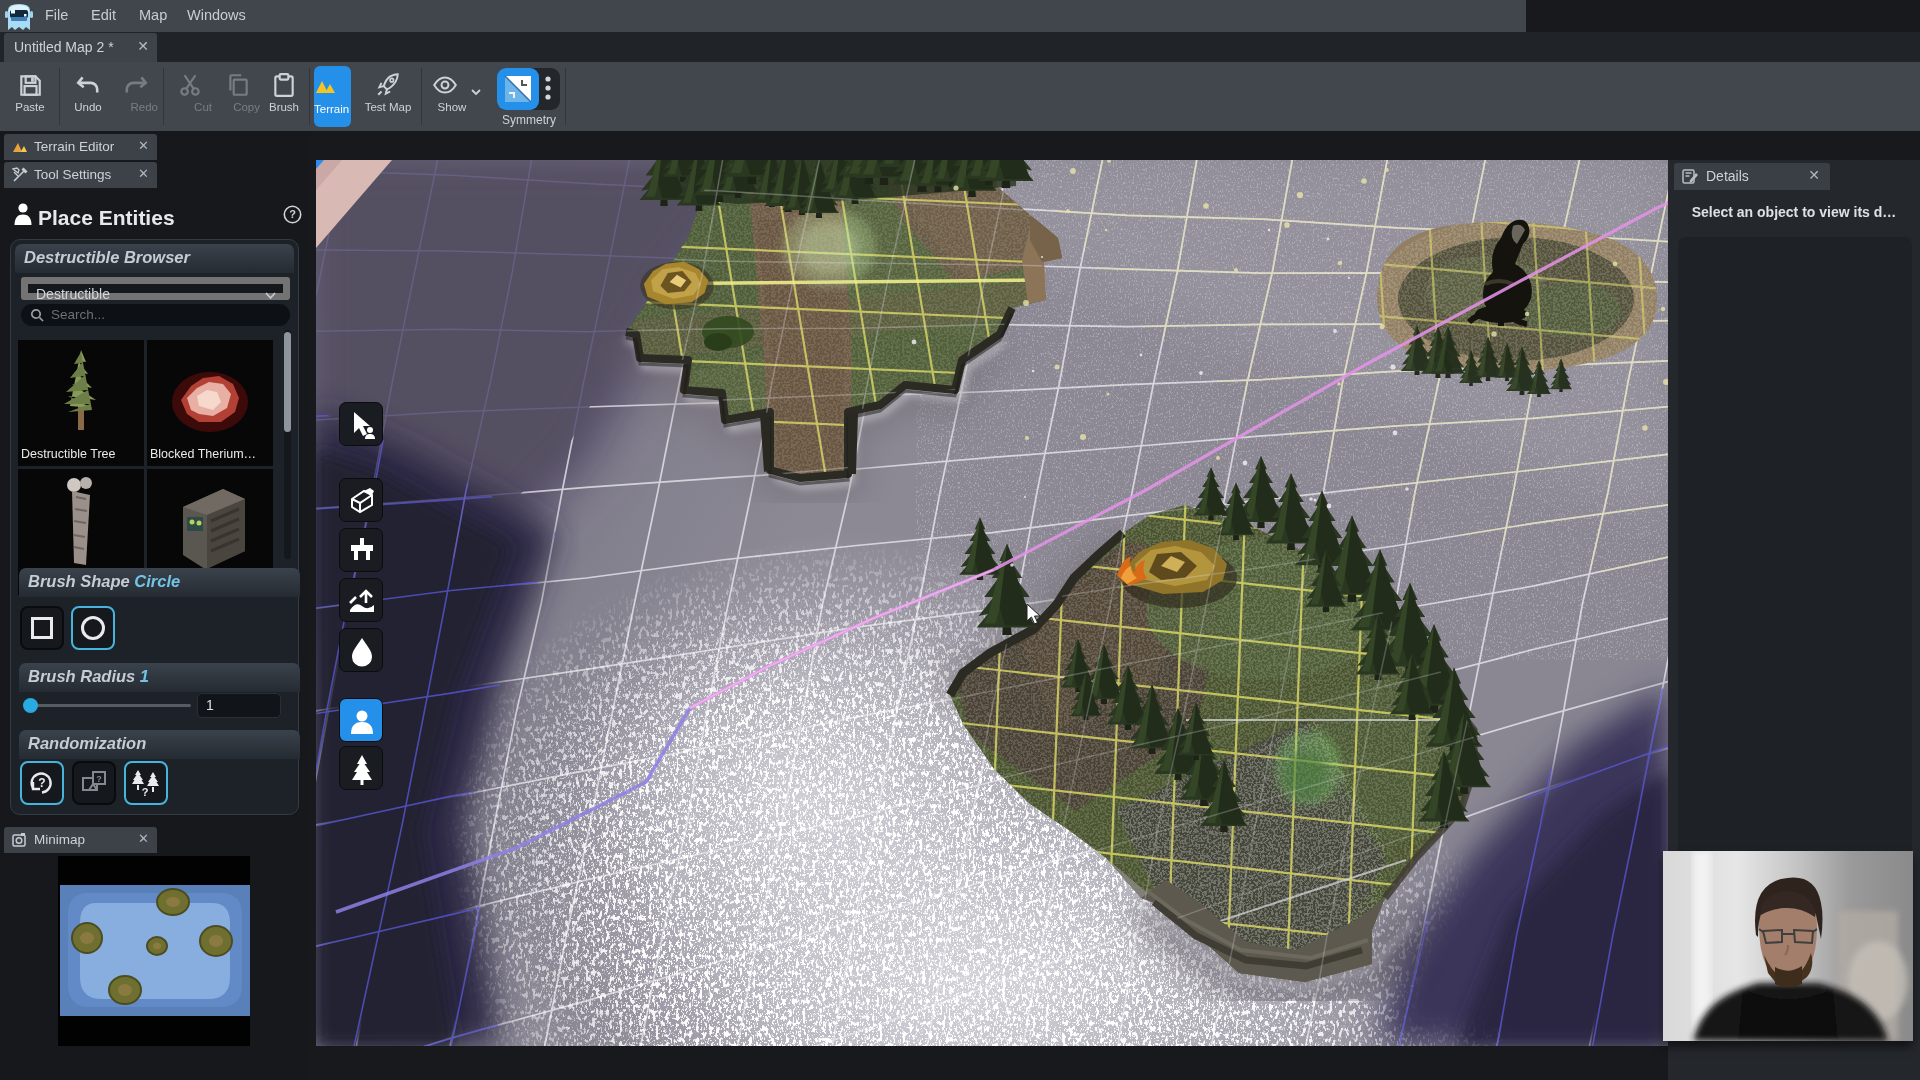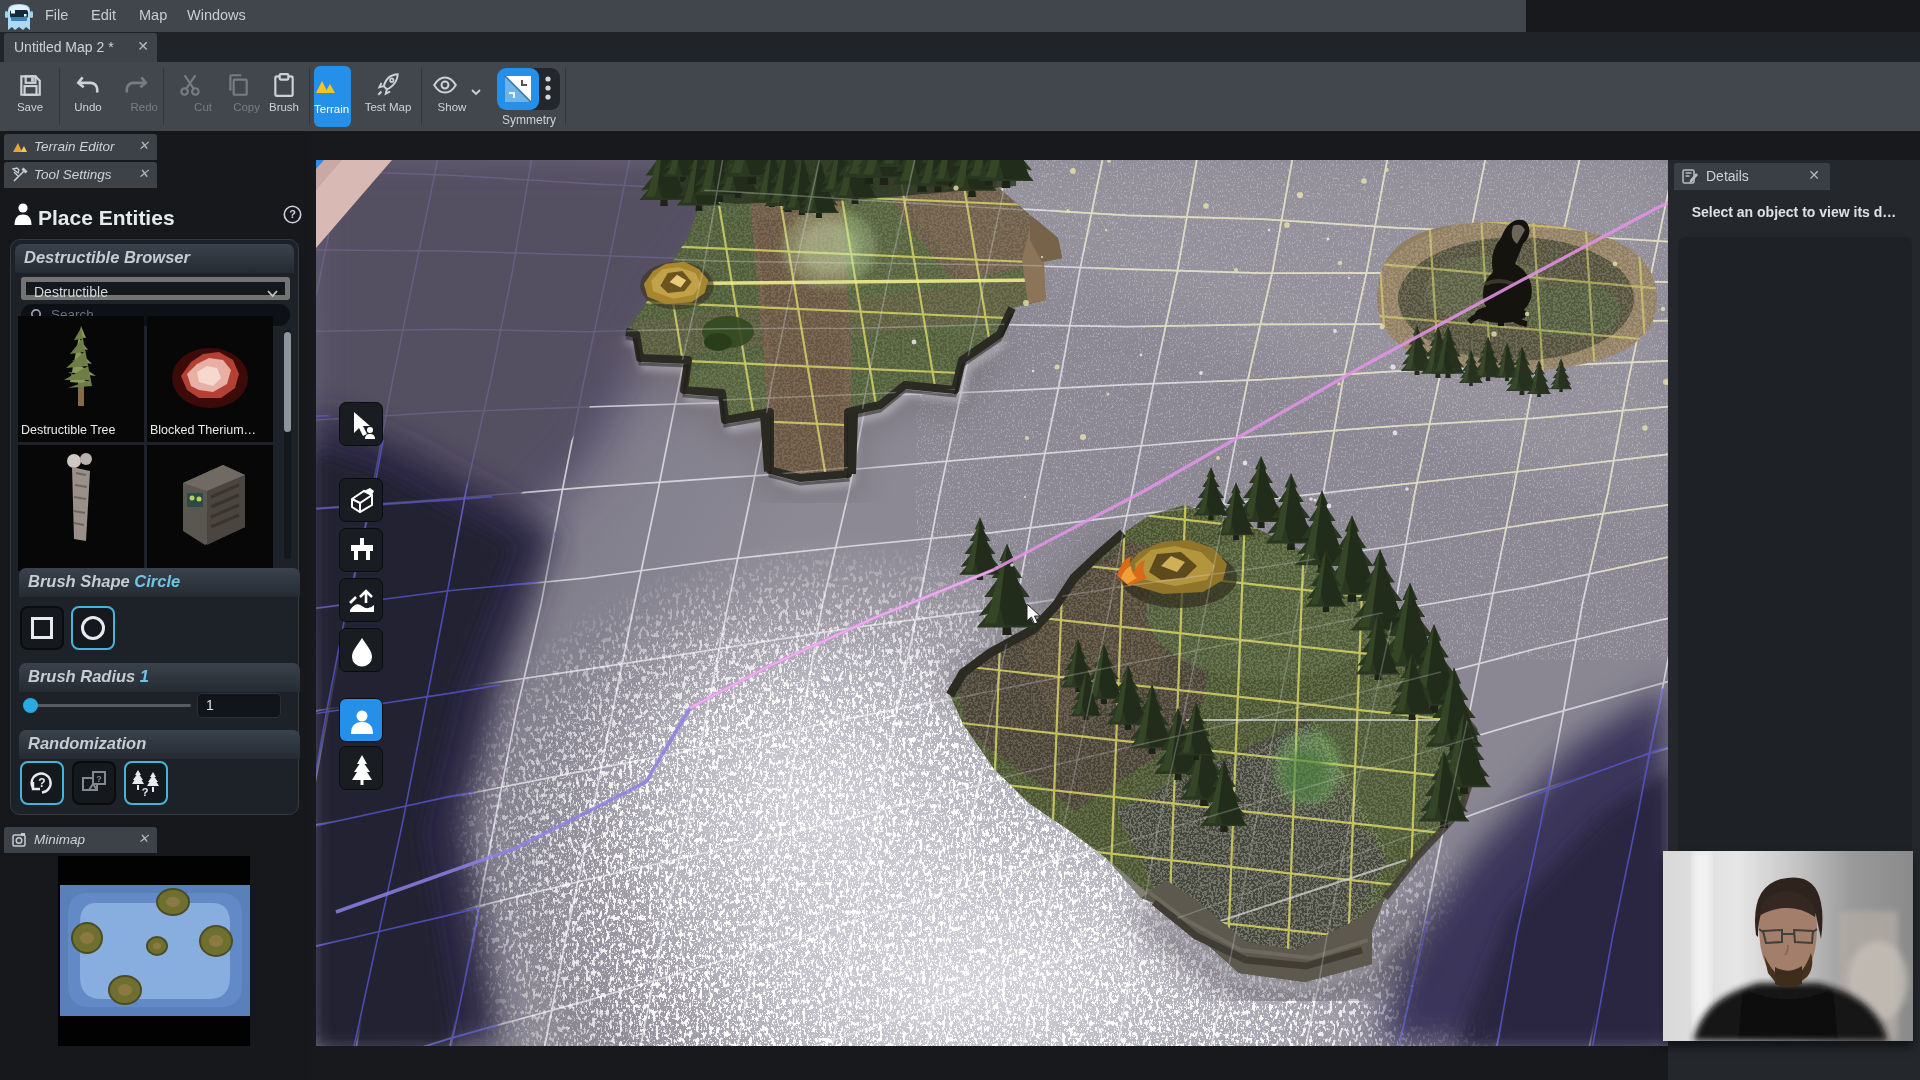--- a/index.html
+++ b/index.html
@@ -13,21 +13,21 @@
   #maptab span.lbl { position:absolute; left:10px; top:6px; }
   #maptab span.x { position:absolute; right:8px; top:5px; color:#b6bac0; font-size:14px; }
   #toolbar { position:absolute; left:0; top:62px; width:1920px; height:69px; background:#42474e; }
   .tbtn { position:absolute; top:4px; width:44px; height:61px; text-align:center; color:#ced2d8; }
   .tbtn .ic { display:block; margin:6px auto 2px auto; width:26px; height:26px; }
   .tbtn .tl { display:block; font-size:11.5px; margin-top:3px; }
   .tbtn.dim { opacity:0.38;text-align:right; }
   .tsep { position:absolute; top:6px; width:1px; height:57px; background:#31363c; }
   
   #leftpanel { position:absolute; left:0; top:131px; width:310px; height:949px; background:#16181c; }
-  .sidetab { position:absolute; left:4px; width:153px; height:26px; background:#3d4248; border-radius:3px 3px 0 0; color:#ced2d8; font-size:13.5px;font-style:italic; }
+  .sidetab { position:absolute; left:4px; width:153px; height:26px; background:#3d4248; border-radius:3px 3px 0 0; color:#ced2d8; font-size:13.5px; }
   .sidetab .ic { position:absolute; left:8px; top:5px; width:16px; height:16px; }
   .sidetab .lbl { position:absolute; left:30px; top:5px; }
   .sidetab .x { position:absolute; right:8px; top:4px; color:#b2b6bc; font-size:13px; }
   #placeent { position:absolute; left:0; top:66px; width:310px; height:36px; }
   #placeent .lbl { position:absolute; left:38px; top:9px; color:#e6e9ec; font-size:21px; font-weight:bold; }
   #bigcard { position:absolute; left:10px; top:108px; width:289px; height:576px; background:#1d2228; border:1px solid #343b44; border-radius:10px; }
   .sechead { position:relative; margin:4px 4px 0 4px; height:29px; background:linear-gradient(#3a424c,#252b32); border-radius:7px 7px 0 0; color:#c5ccd4; font-size:16.5px; font-style:italic; font-weight:bold; padding:4px 0 0 9px; }
   .sechead .accent { color:#72c4e4; font-weight:bold; }
   
   #viewport { position:absolute; left:316px; top:160px; width:1352px; height:886px; background:#8d8a96; overflow:hidden; }
@@ -73,21 +73,21 @@
   </div>
 
   <div id="toolbar">
     <div class="tbtn" style="left:8px">
       <svg class="ic" viewBox="0 0 24 24">
           <path d="M4 4 h13 l4 4 v13 h-17 z" fill="none" stroke="#ced2d8" stroke-width="2"></path>
           <rect x="8" y="4" width="9" height="6" fill="none" stroke="#ced2d8" stroke-width="2"></rect>
           <rect x="13" y="5" width="2.5" height="4" fill="#ced2d8"></rect>
           <rect x="7" y="13" width="11" height="8" fill="none" stroke="#ced2d8" stroke-width="2"></rect>
         </svg>
-      <span class="tl">Save</span>
+      <span class="tl">Paste</span>
     </div>
     <div class="tsep" style="left:59px"></div>
     <div class="tbtn" style="left:66px">
       <svg class="ic" viewBox="0 0 24 24">
           <path d="M7 5 L3 10 L8 14" fill="none" stroke="#ced2d8" stroke-width="2.4"></path>
           <path d="M3.5 10 h11 a6 6 0 0 1 6 6 v3" fill="none" stroke="#ced2d8" stroke-width="2.4"></path>
         </svg>
       <span class="tl">Undo</span>
     </div>
     <div class="tbtn dim" style="left:114px">
@@ -189,34 +189,34 @@
           <path d="M1.5 23 C1.5 15.5 5 12.5 10 12.5 C15 12.5 18.5 15.5 18.5 23 Z" fill="#fff"></path>
         </svg>
       <span class="lbl">Place Entities</span>
       <svg style="position:absolute;left:283px;top:8px" width="19" height="19" viewBox="0 0 19 19">
           <circle cx="9.5" cy="9.5" r="8.2" fill="none" stroke="#cfd3d9" stroke-width="1.6"></circle>
           <text x="9.5" y="13.4" text-anchor="middle" fill="#cfd3d9" font-size="11" font-weight="bold" font-family="Liberation Sans">?</text>
         </svg>
     </div>
     <div id="bigcard">
       <div class="sechead">Destructible Browser</div>
-      <div style="position:absolute;left:10px;top:37px;width:269px;height:23px;background:#15181c;border:5px solid #737373;border-radius:3px;color:#d2d6db;font-size:14px">
+      <div style="position:absolute;left:10px;top:37px;width:269px;height:23px;background:#15181c;border:7px solid #737373;border-radius:3px;color:#d2d6db;font-size:14px">
         <span style="position:absolute;left:8px;top:2px">Destructible</span>
         <svg style="position:absolute;right:6px;top:7px" width="13" height="9" viewBox="0 0 13 9">
             <path d="M2 2 L6.5 7 L11 2" fill="none" stroke="#c4c8ce" stroke-width="1.8"></path>
           </svg>
       </div>
       <div style="position:absolute;left:10px;top:64px;width:269px;height:22px;background:#0d1014;border-radius:11px;color:#6b7178;font-size:13.5px">
         <svg style="position:absolute;left:9px;top:4px" width="14" height="14" viewBox="0 0 14 14">
             <circle cx="6" cy="6" r="4.2" fill="none" stroke="#9aa0a7" stroke-width="1.7"></circle>
             <path d="M9.5 9.5 L13 13" stroke="#9aa0a7" stroke-width="1.7"></path>
           </svg>
         <span style="position:absolute;left:30px;top:3px">Search...</span>
       </div>
-      <div style="position:absolute;left:7px;top:76px;width:274px;height:273px;overflow:hidden">
+      <div style="position:absolute;left:7px;top:100px;width:274px;height:273px;overflow:hidden">
 
         <div style="position:absolute;left:0;top:0;width:126px;height:126px;background:#070707">
           <svg style="position:absolute;left:30px;top:8px" width="66" height="92" viewBox="0 0 66 92">
             <path d="M30 82 L30 58 L36 58 L36 82 Z" fill="#8a6a46"></path>
             <path d="M33 2 L38 14 L30 13 L40 26 L28 24 L44 40 L24 36 L48 52 L20 48 L44 60 L22 58 Z" fill="#8a9a5a"></path>
             <path d="M33 4 L26 16 L34 15 L22 30 L36 28 L18 44 L40 42 L16 56 L42 56 L20 64 L44 62" fill="#6d7f46"></path>
           </svg>
           <span style="position:absolute;left:3px;bottom:5px;color:#e8eaec;font-size:12.5px">Destructible Tree</span>
         </div>
 

